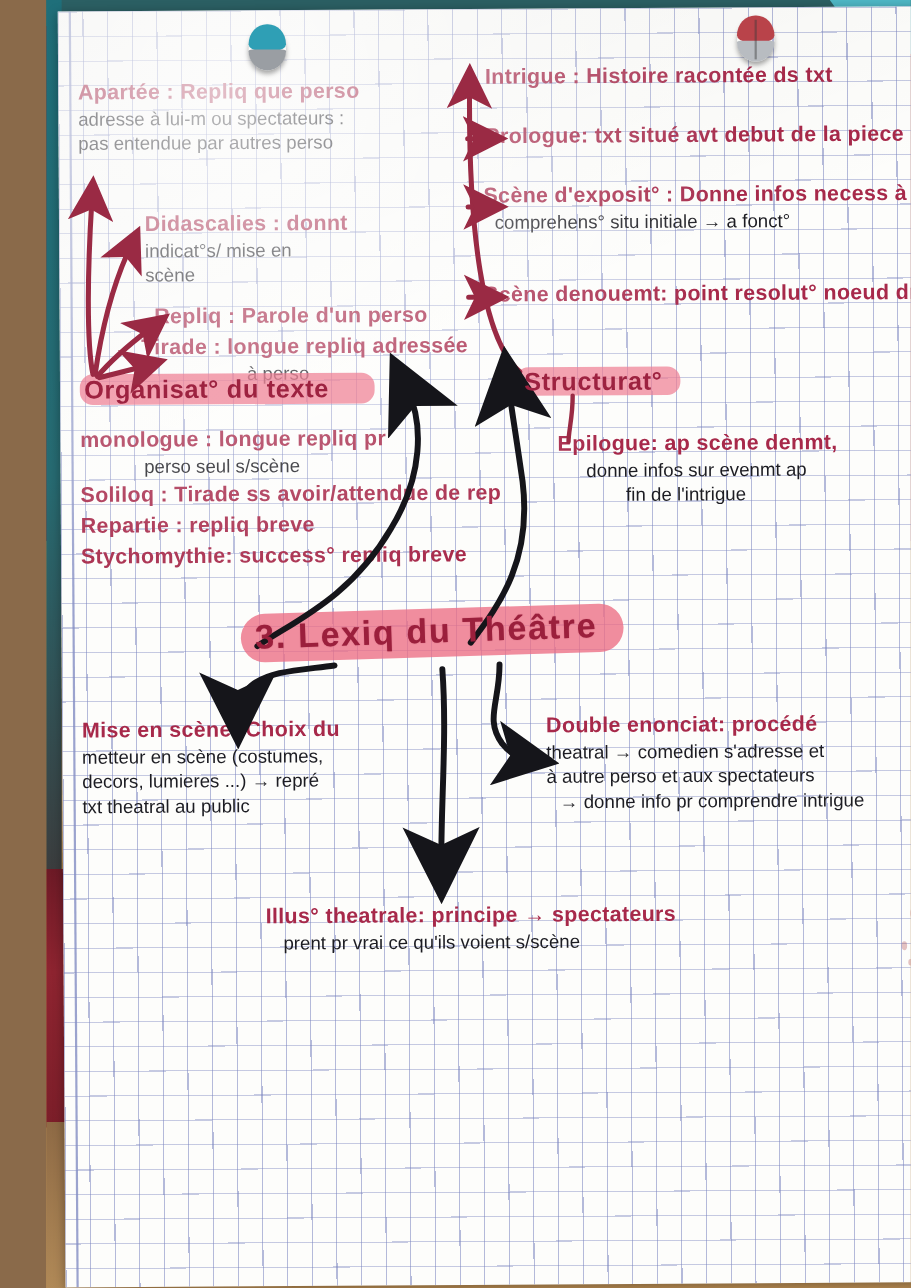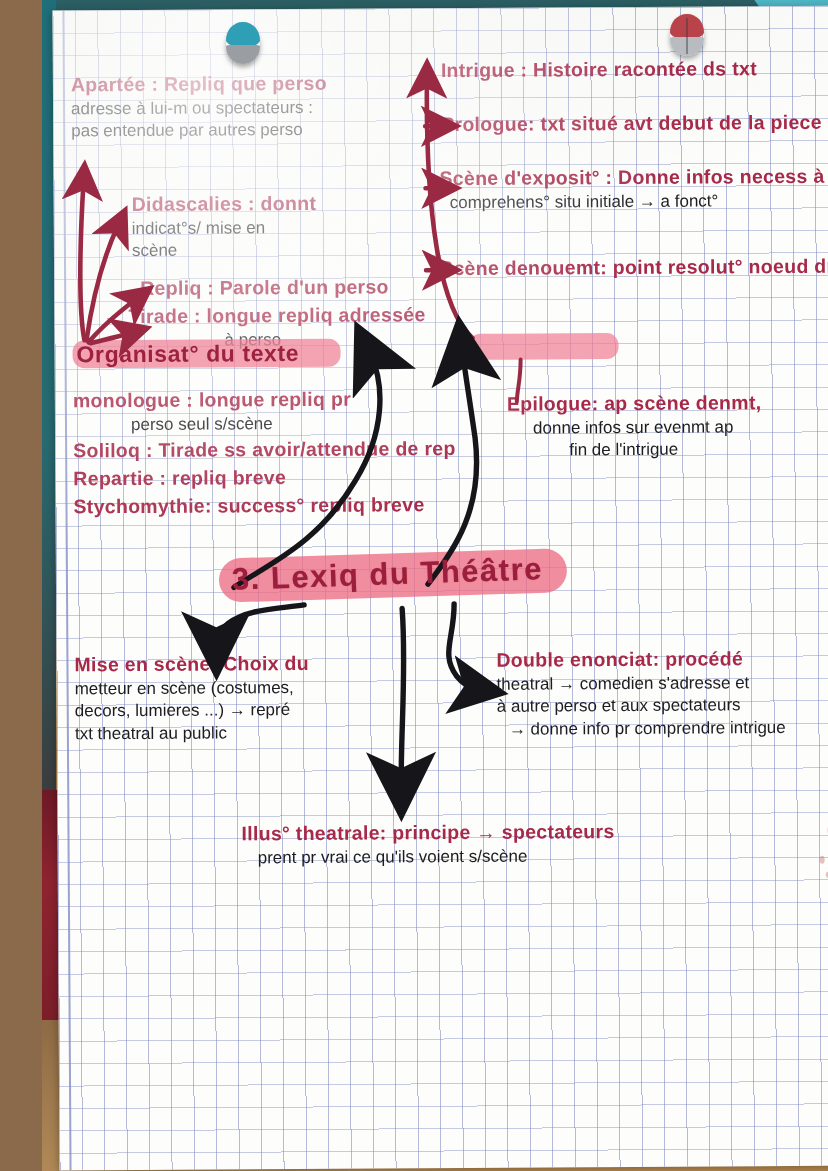--- a/index.html
+++ b/index.html
@@ -163,20 +163,21 @@
 
       <path d="M346,600 C350,660 344,720 344,776" stroke="#15151a" fill="none" stroke-width="5.4" stroke-linecap="round" marker-end="url(#bkbig)"></path>
 
       <path d="M398,596 C398,630 384,646 400,668 C408,678 414,680 420,681" stroke="#15151a" fill="none" stroke-width="5.4" stroke-linecap="round" marker-end="url(#bk)"></path>
     </svg>
 
     <div class="banner" style="left:18px;top:330px;width:268px;height:28px;"></div>
     <div class="banner-txt" style="left:22px;top:331px;font-size:23px;">Organisat° du texte</div>
 
     <div class="banner" style="left:414px;top:326px;width:150px;height:26px;"></div>
+    <div class="banner-txt" style="left:422px;top:326px;font-size:23px;">Structurat°</div>
 
     <div class="center-banner" style="left:163px;top:545px;width:348px;height:44px;"></div>
     <div class="center-txt" style="left:176px;top:548px;">3. Lexiq du Théâtre</div>
 
     <div class="node" style="left:18px;top:62px;width:340px;">
       <div><b>Apartée : Repliq que perso</b></div>
       <div>adresse à lui-m ou spectateurs :</div>
       <div>pas entendue par autres perso</div>
     </div>
 

